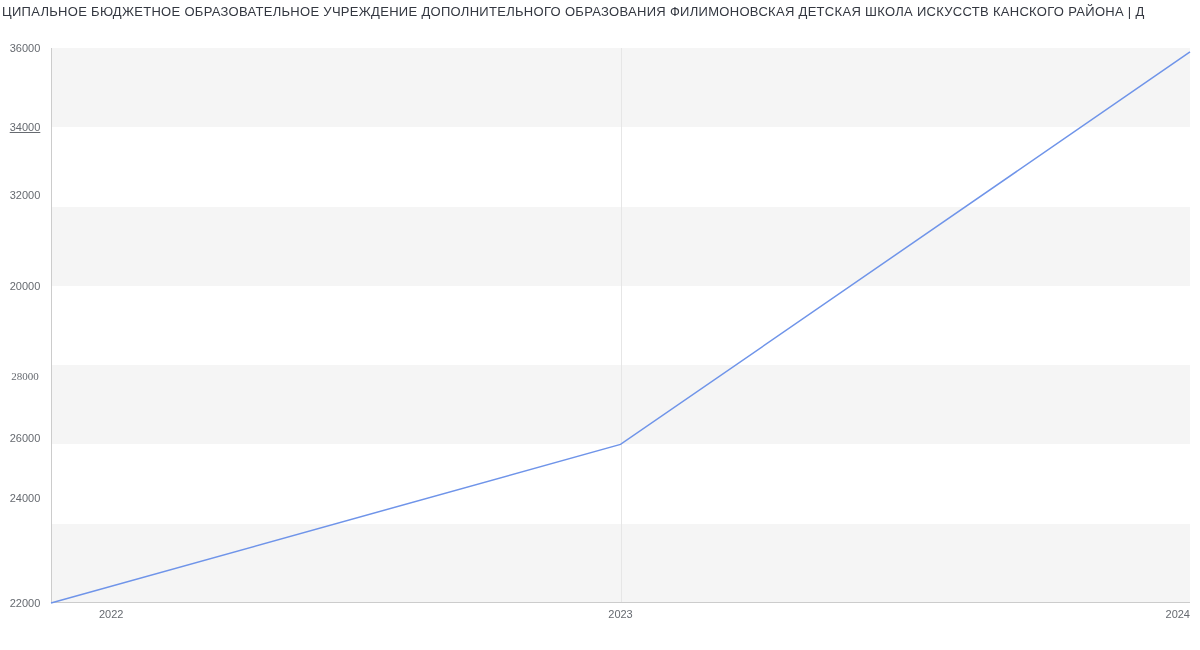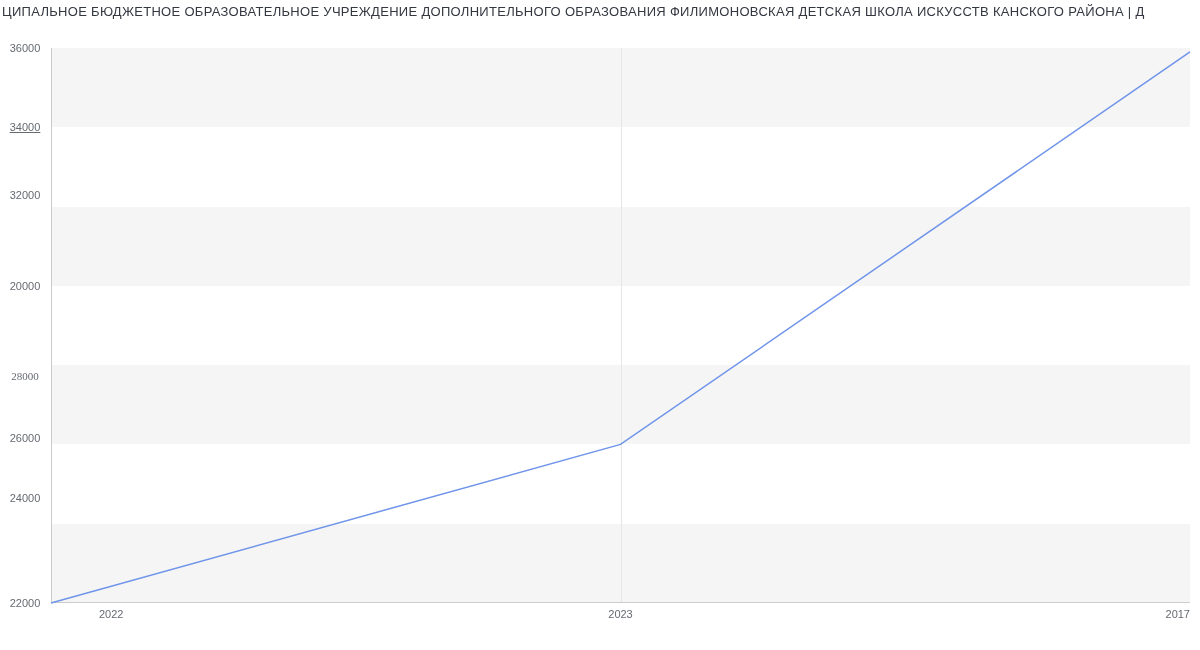--- a/index.html
+++ b/index.html
@@ -121,20 +121,20 @@
   <div class="y-tick-label" style="top:450px;">24000</div>
   <div class="y-tick-label" style="top:390px;">26000</div>
   <div class="y-tick-label" style="top:328px;font-family:Liberation Serif, serif;">28000</div>
   <div class="y-tick-label" style="top:237.86px;">20000</div>
   <div class="y-tick-label" style="top:147px;">32000</div>
   <div class="y-tick-label" style="top:79.29px;text-decoration:underline;">34000</div>
   <div class="y-tick-label" style="top:0px;">36000</div>
 
   <div class="x-tick-label left">2022</div>
   <div class="x-tick-label center">2023</div>
-  <div class="x-tick-label right">2017</div>
+  <div class="x-tick-label right">2024</div>
 
   <svg class="line" viewBox="0 0 1139 555" preserveAspectRatio="none">
 
     <path d="M 0 555 L 569.5 396.43 L 1139 3.96"></path>
   </svg>
 
 </div>
 
 </body></html>

